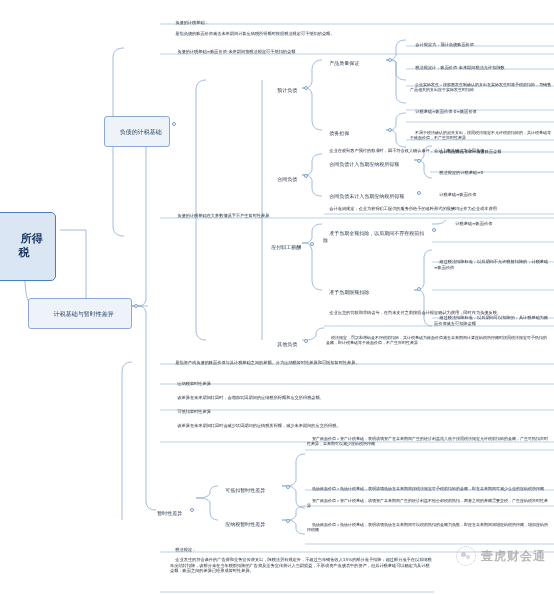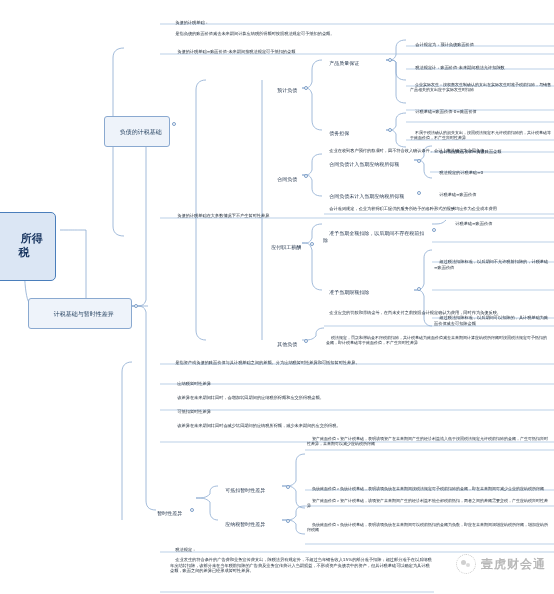--- a/index.html
+++ b/index.html
@@ -71,21 +71,21 @@
     width:4px;height:4px;
     border:0.8px solid #7e9fc8;
     border-radius:50%;
     background:#ffffff;
     box-sizing:border-box;
   }
 
   
   .watermark{
     position:absolute;
-    right:8px;bottom:20px;
+    right:8px;bottom:28px;
     display:flex;align-items:center;gap:5px;
     opacity:.55;
   }
   .wm-logo{
     width:18px;height:18px;border-radius:50%;
     border:1.5px dotted #9a9a9a;
     position:relative;
     flex:0 0 auto;
   }
   .wm-logo::before{

